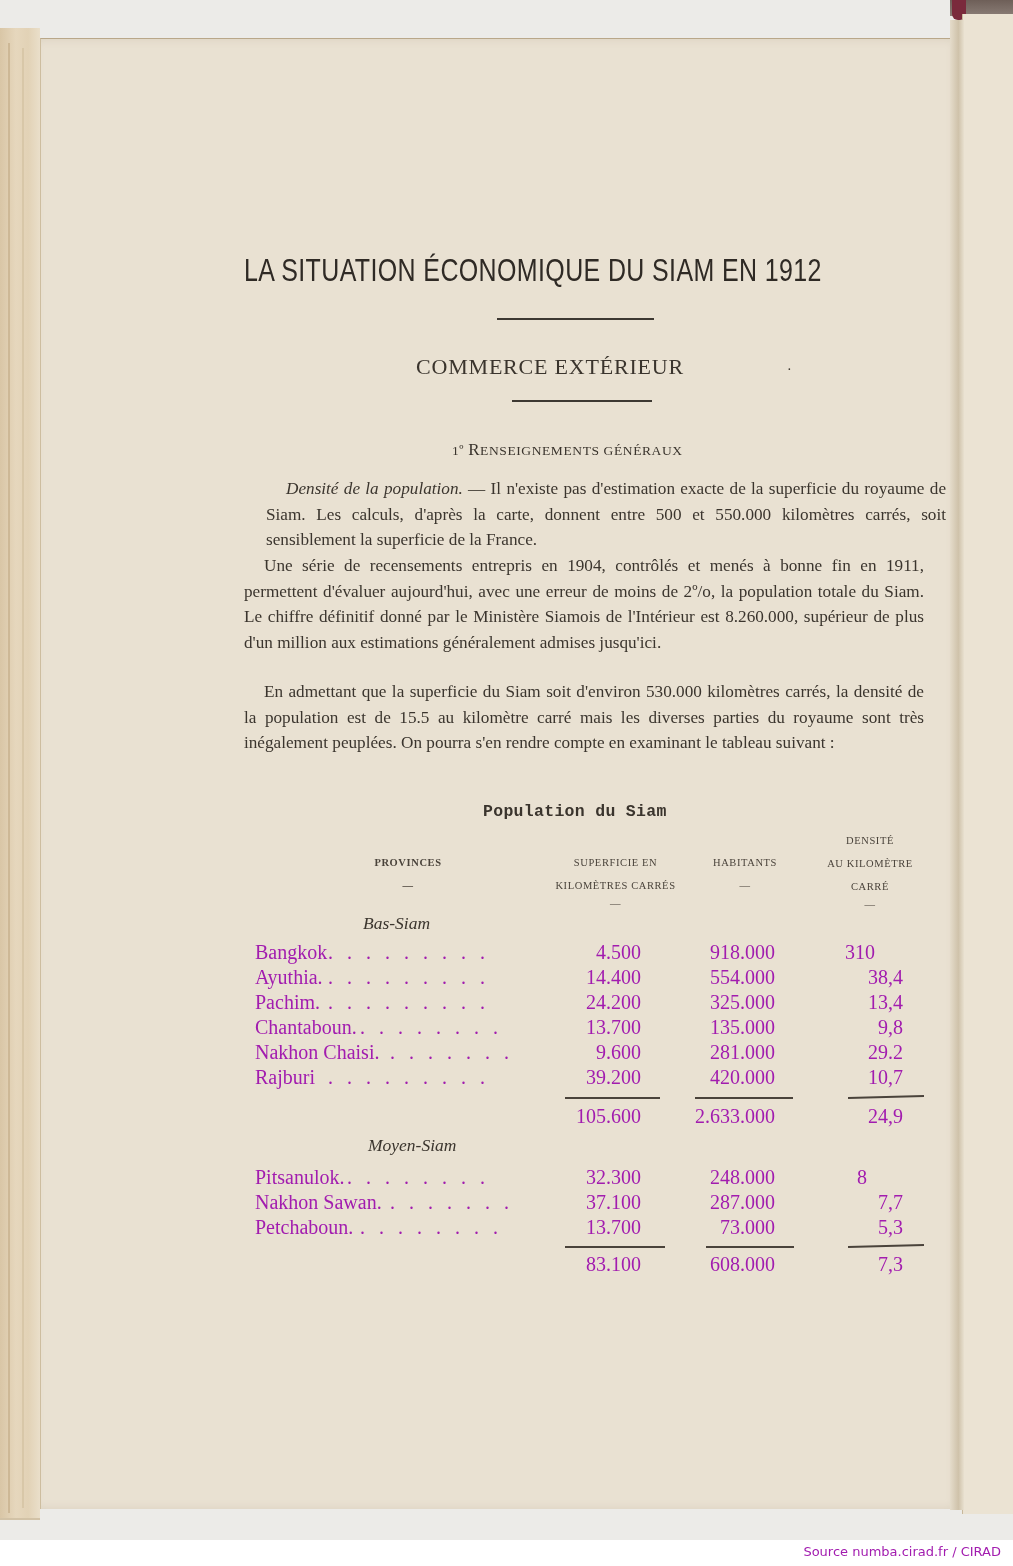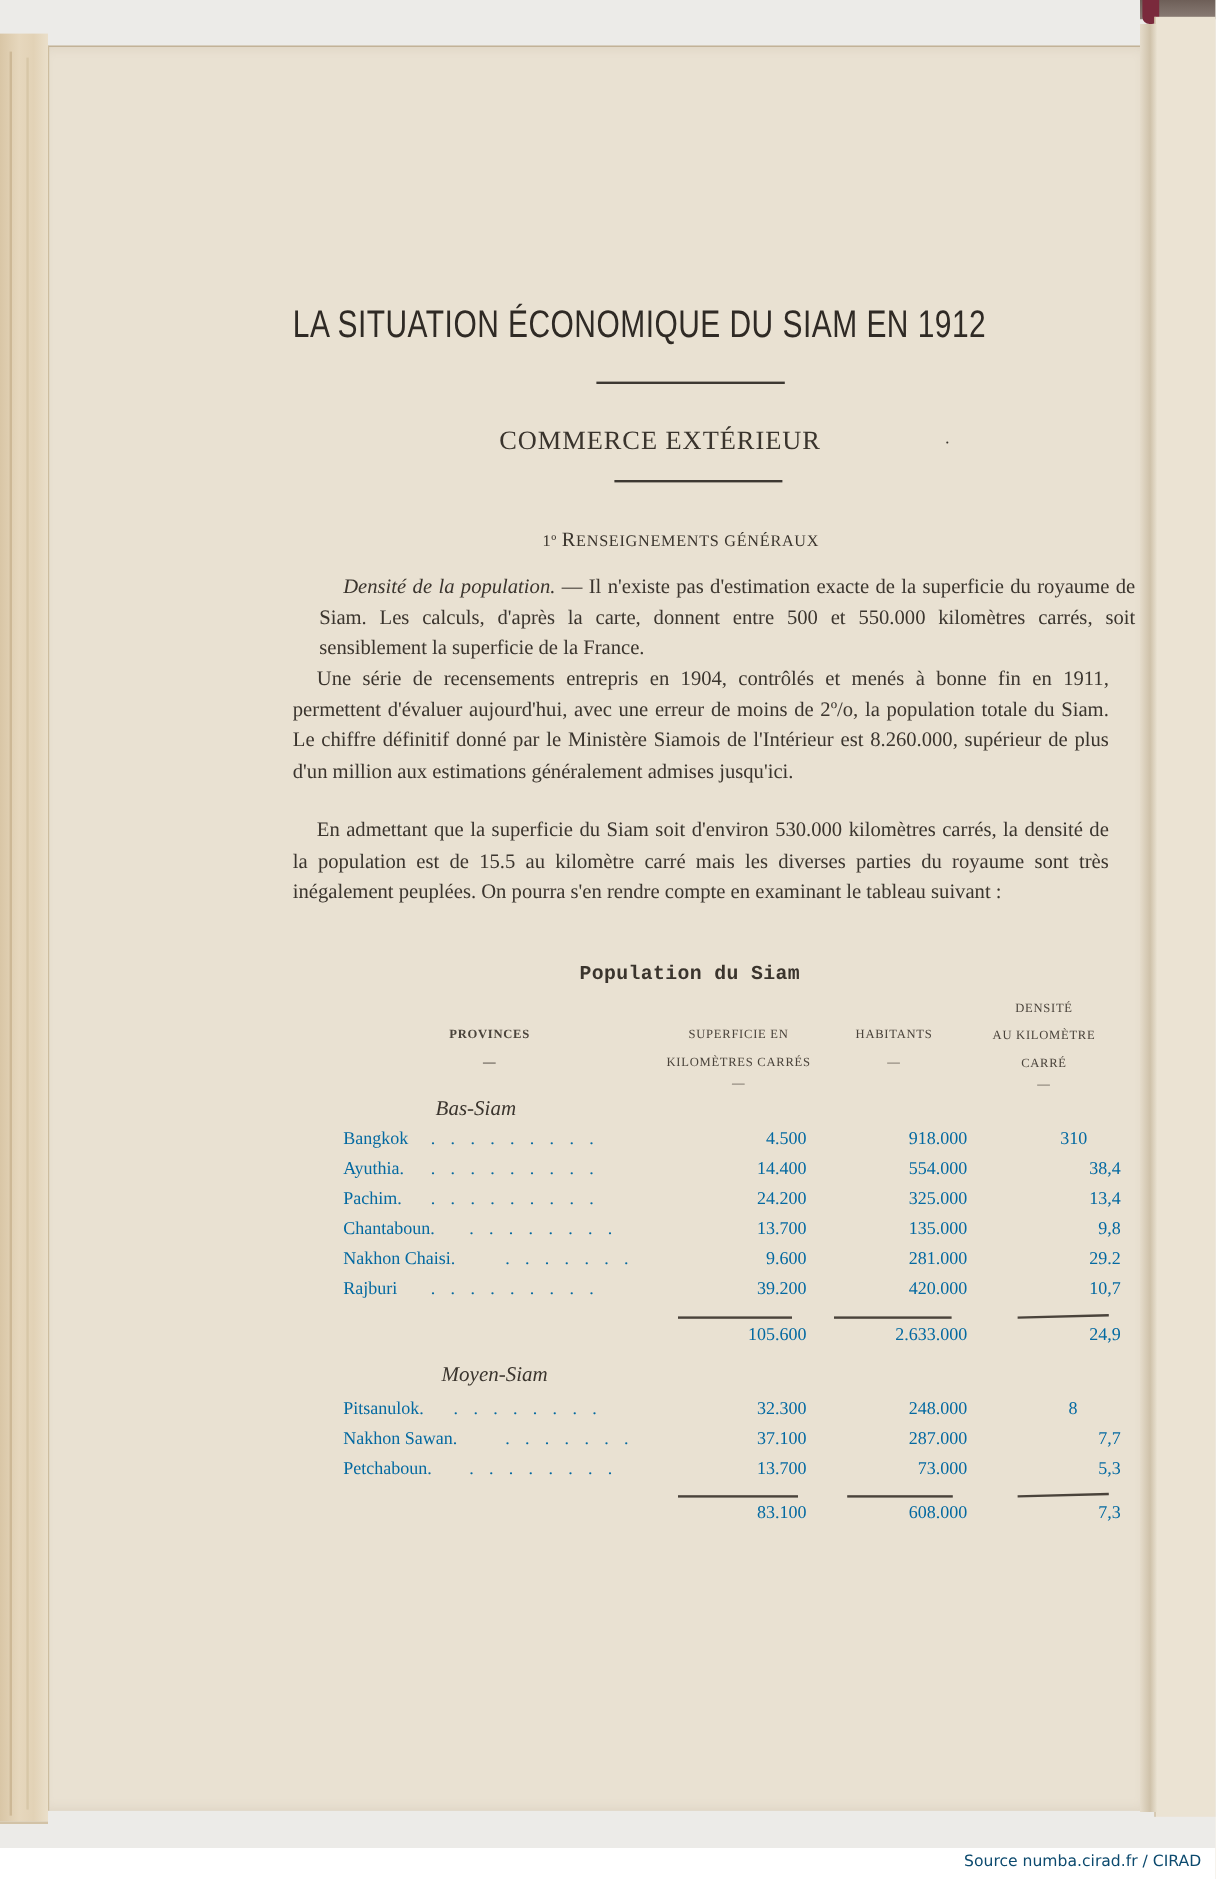--- a/index.html
+++ b/index.html
@@ -73,32 +73,32 @@
       font-weight: bold; font-size: 16.5px; color: #3a342d; letter-spacing: 0.3px;
     }
     .colhead {
       position: absolute; font-size: 10.5px; letter-spacing: 0.6px; color: #4a433b;
       text-align: center; line-height: 23px; white-space: nowrap;
     }
     .group-label {
       position: absolute; font-style: italic; font-size: 17.5px; color: #3b352e;
     }
     .row {
-      position: absolute; left: 286px; width: 660px; height: 25px;
-      font-size: 15px; color: #0369a1;
+      position: absolute; left: 255px; width: 660px; height: 25px;
+      font-size: 20px; color: #a21caf;
     }
     .row .name { position: absolute; left: 0; top: 0; white-space: nowrap; }
     .row .dots { position: absolute; top: 0; letter-spacing: 4.5px; white-space: nowrap; }
     .row .c1 { position: absolute; right: 274px; top: 0; text-align: right; }
     .row .c2 { position: absolute; right: 140px; top: 0; text-align: right; }
     .row .c3 { position: absolute; right: 12px; top: 0; text-align: right; }
     .sum-rule { position: absolute; height: 1.5px; background: #4a433b; }
     .footer-source {
       position: absolute; right: 12px; top: 1544px;
-      font-family: "DejaVu Sans", sans-serif; font-size: 13px; color: #0c4a6e;
+      font-family: "DejaVu Sans", sans-serif; font-size: 13px; color: #a21caf;
     }
   </style>
 </head>
 <body>
 
 <div class="scan-bg"></div>
 <div class="top-ribbon">
     <div class="red"></div>
   </div>
 <div class="page-stack">

